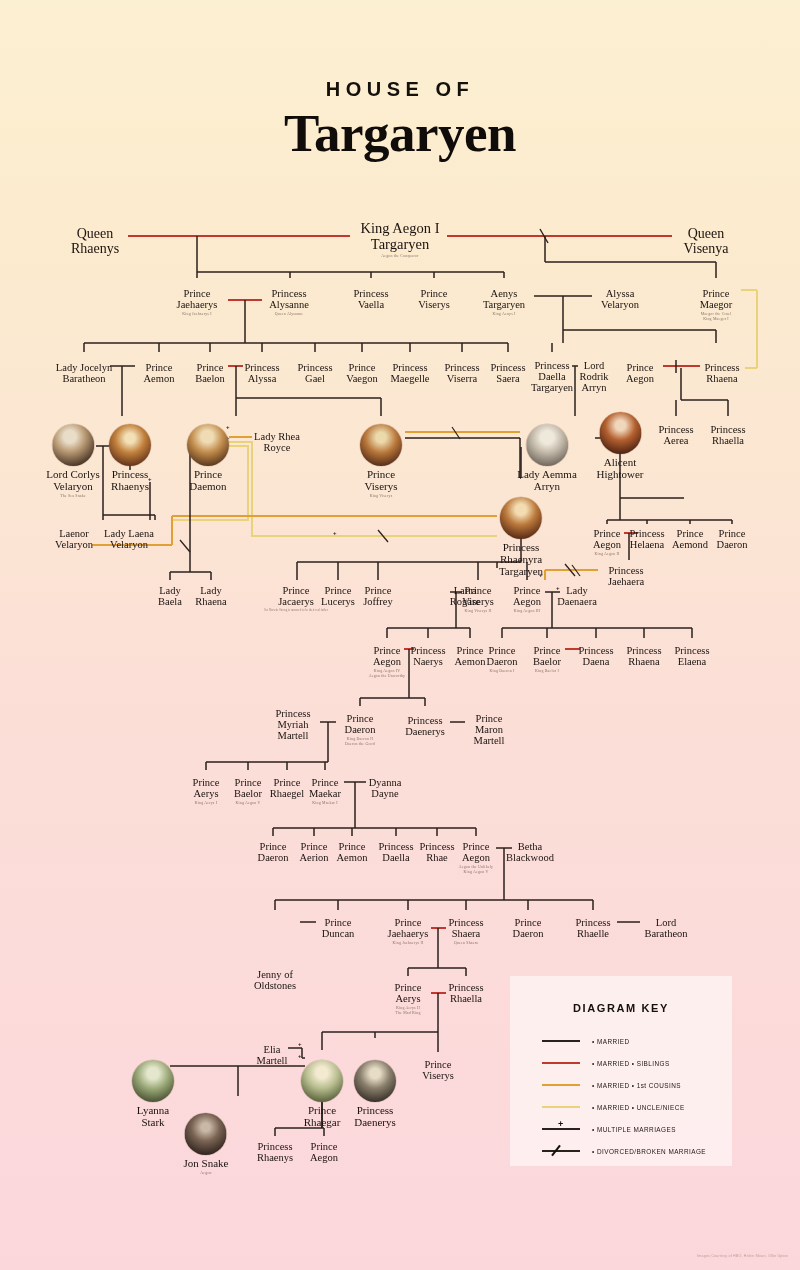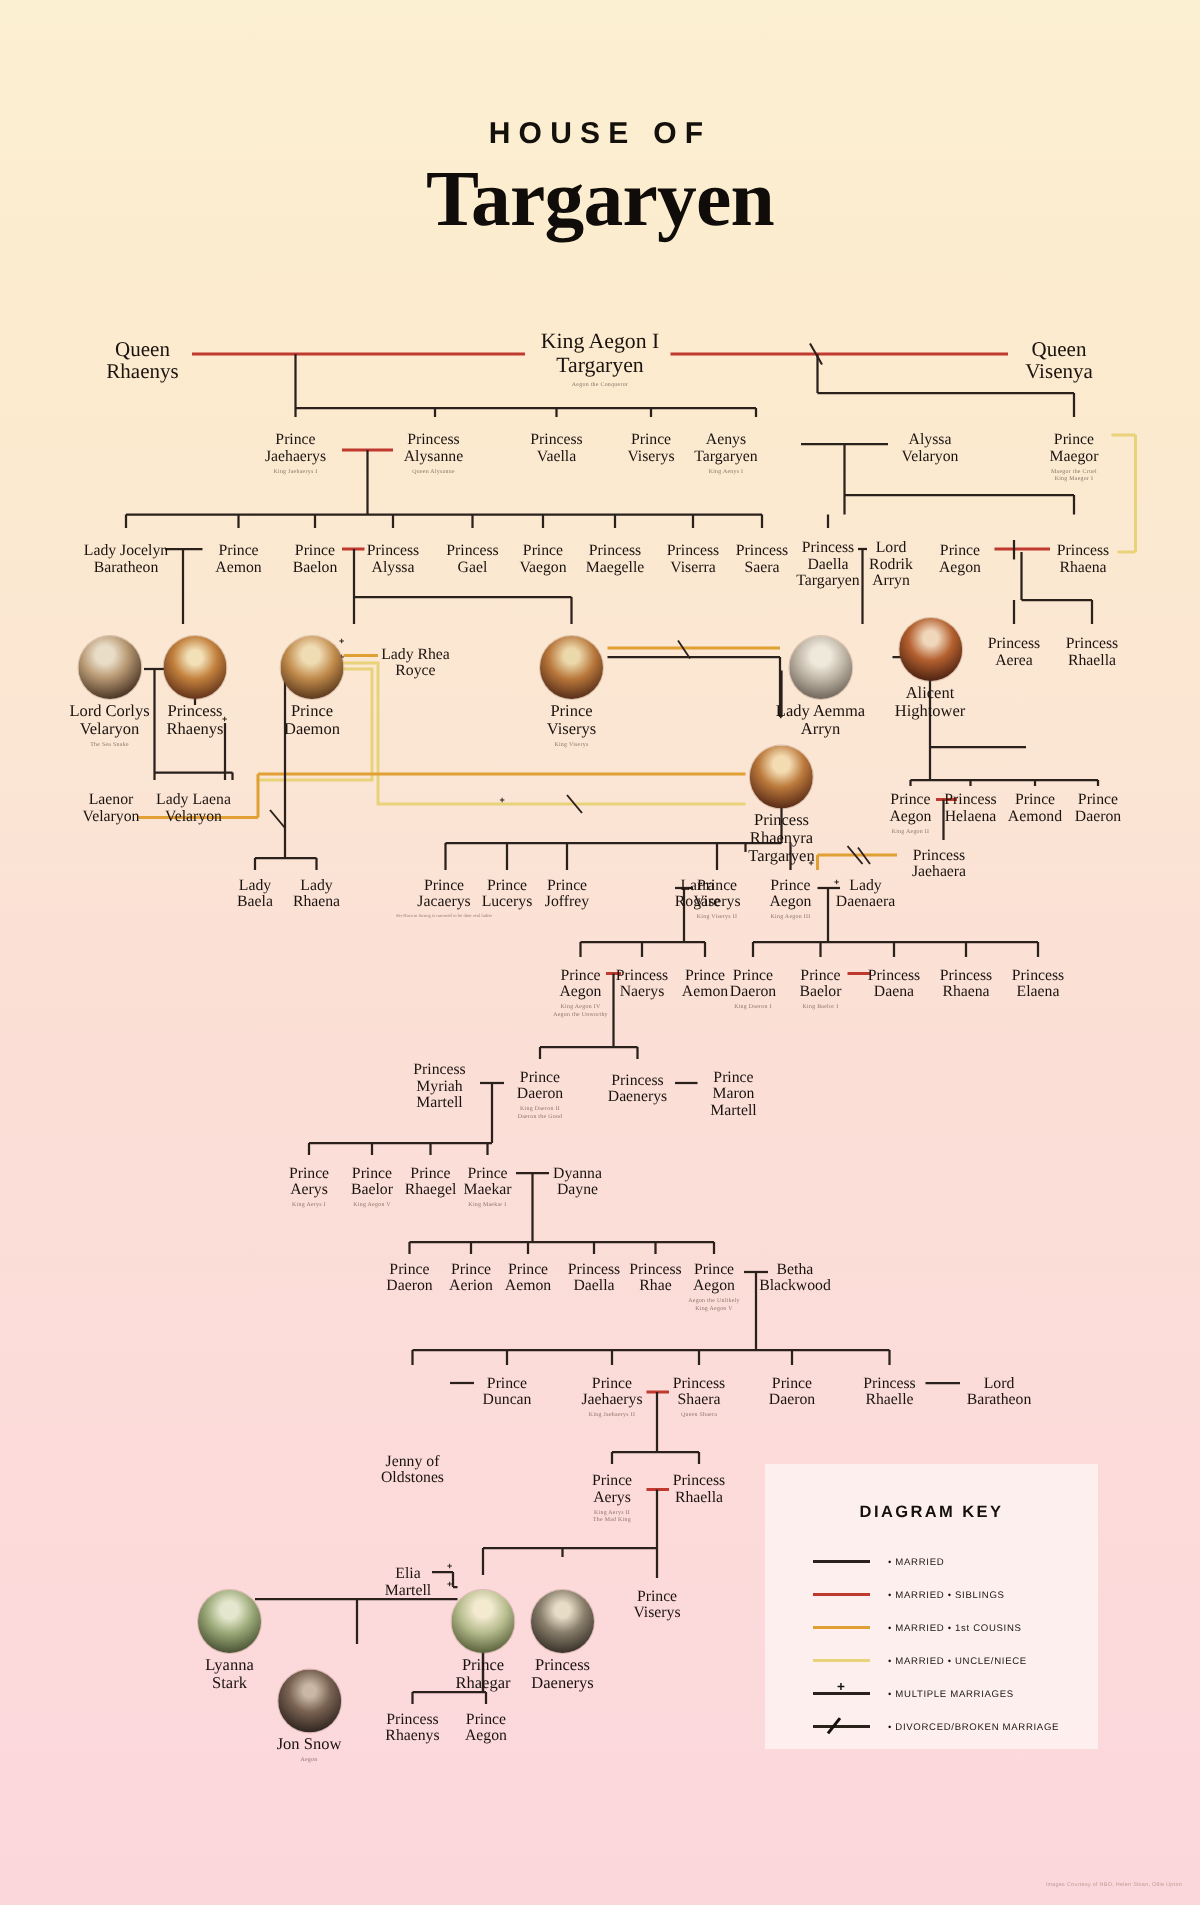--- a/index.html
+++ b/index.html
@@ -233,21 +233,21 @@
       <div class="p w" style="left: 289px; top: 288px;">
         <div class="nm">Princess<br>Alysanne</div>
         <div class="sub">Queen Alysanne</div>
       </div>
       <div class="p w" style="left: 371px; top: 288px;">
         <div class="nm">Princess<br>Vaella</div>
       </div>
       <div class="p w" style="left: 434px; top: 288px;">
         <div class="nm">Prince<br>Viserys</div>
       </div>
-      <div class="p w" style="left: 484px; top: 288px;">
+      <div class="p w" style="left: 504px; top: 288px;">
         <div class="nm">Aenys<br>Targaryen</div>
         <div class="sub">King Aenys I</div>
       </div>
       <div class="p w" style="left: 620px; top: 288px;">
         <div class="nm">Alyssa<br>Velaryon</div>
       </div>
       <div class="p w" style="left: 716px; top: 288px;">
         <div class="nm">Prince<br>Maegor</div>
         <div class="sub">Maegor the Cruel</div>
         <div class="sub" style="margin-top: 0px;">King Maegor I</div>
@@ -531,21 +531,21 @@
         </div>
         <div class="nm">Princess<br>Daenerys</div>
       </div>
       <div class="p w" style="left: 438px; top: 1059px;">
         <div class="nm">Prince<br>Viserys</div>
       </div>
       <div class="p w big" style="left: 206px; top: 1113px;">
         <div class="av">
           <i style="background: radial-gradient(circle at 50% 34%, rgb(201, 184, 166) 0px, rgb(201, 184, 166) 12%, rgb(122, 99, 83) 40%, rgb(51, 40, 34) 78%, rgb(18, 14, 12) 100%);"></i>
         </div>
-        <div class="nm">Jon Snow</div>
+        <div class="nm">Jon Snake</div>
         <div class="sub">Aegon</div>
       </div>
       <div class="p w" style="left: 275px; top: 1141px;">
         <div class="nm">Princess<br>Rhaenys</div>
       </div>
       <div class="p w" style="left: 324px; top: 1141px;">
         <div class="nm">Prince<br>Aegon</div>
       </div>
     </div>
 

